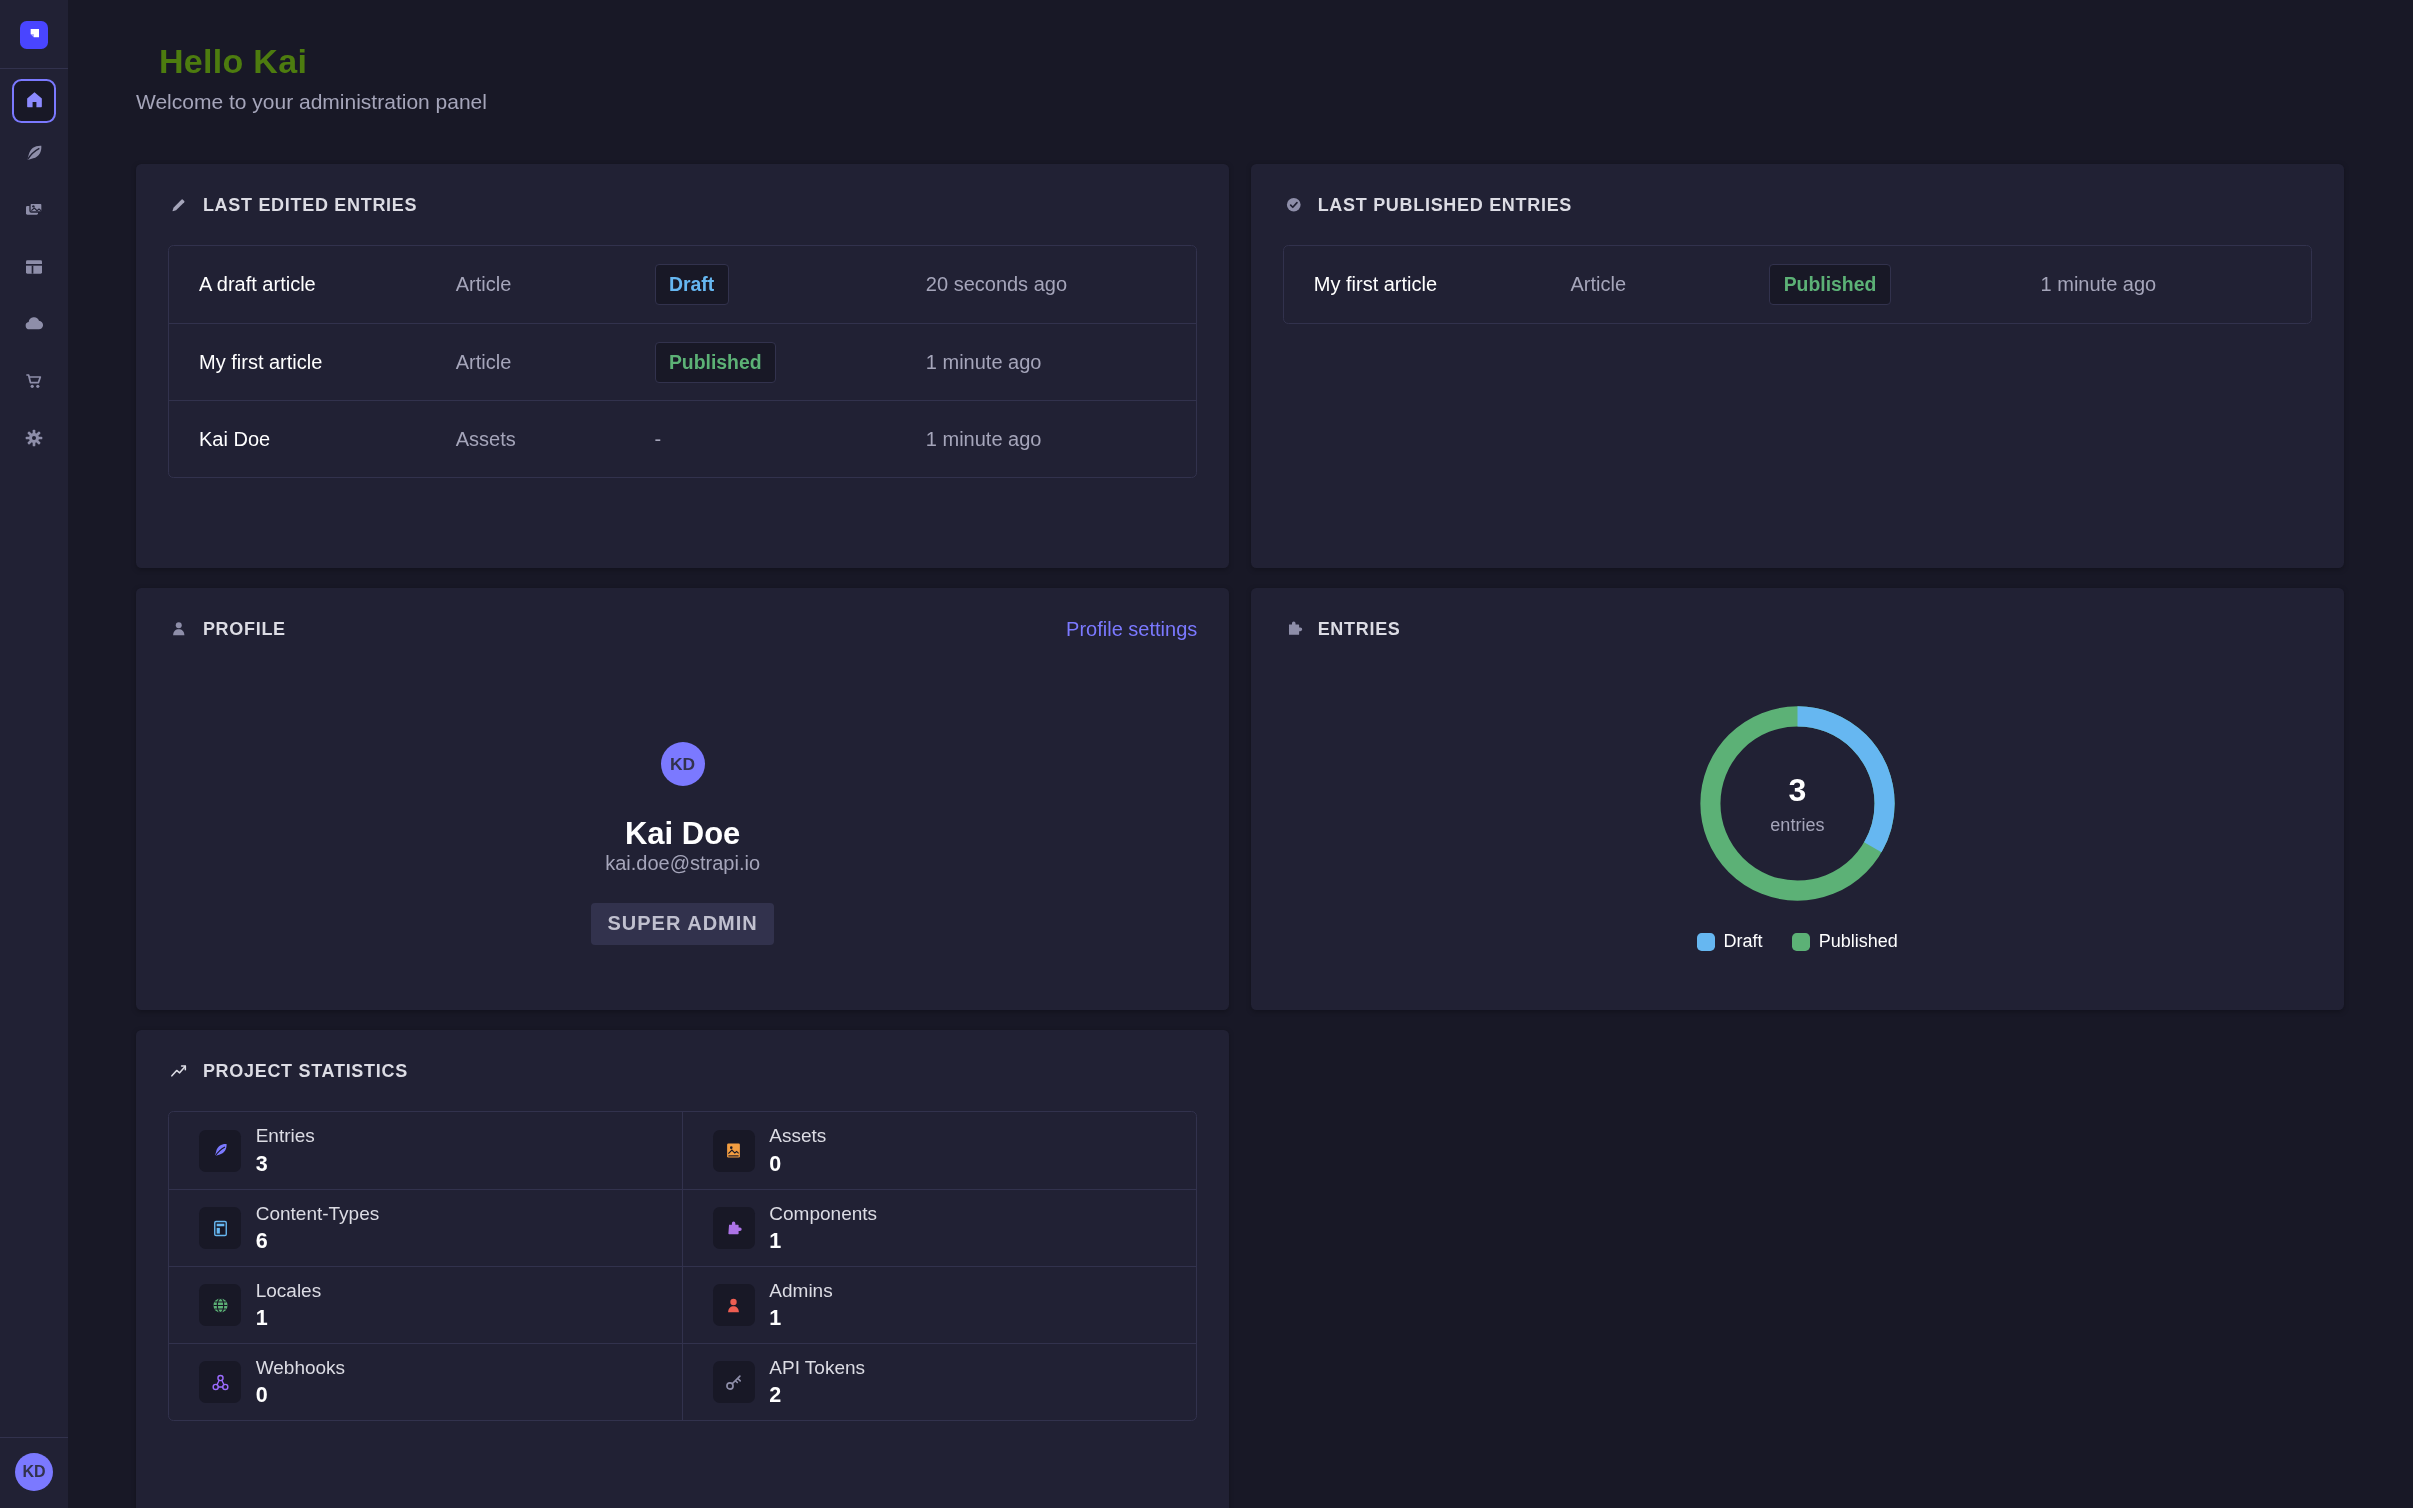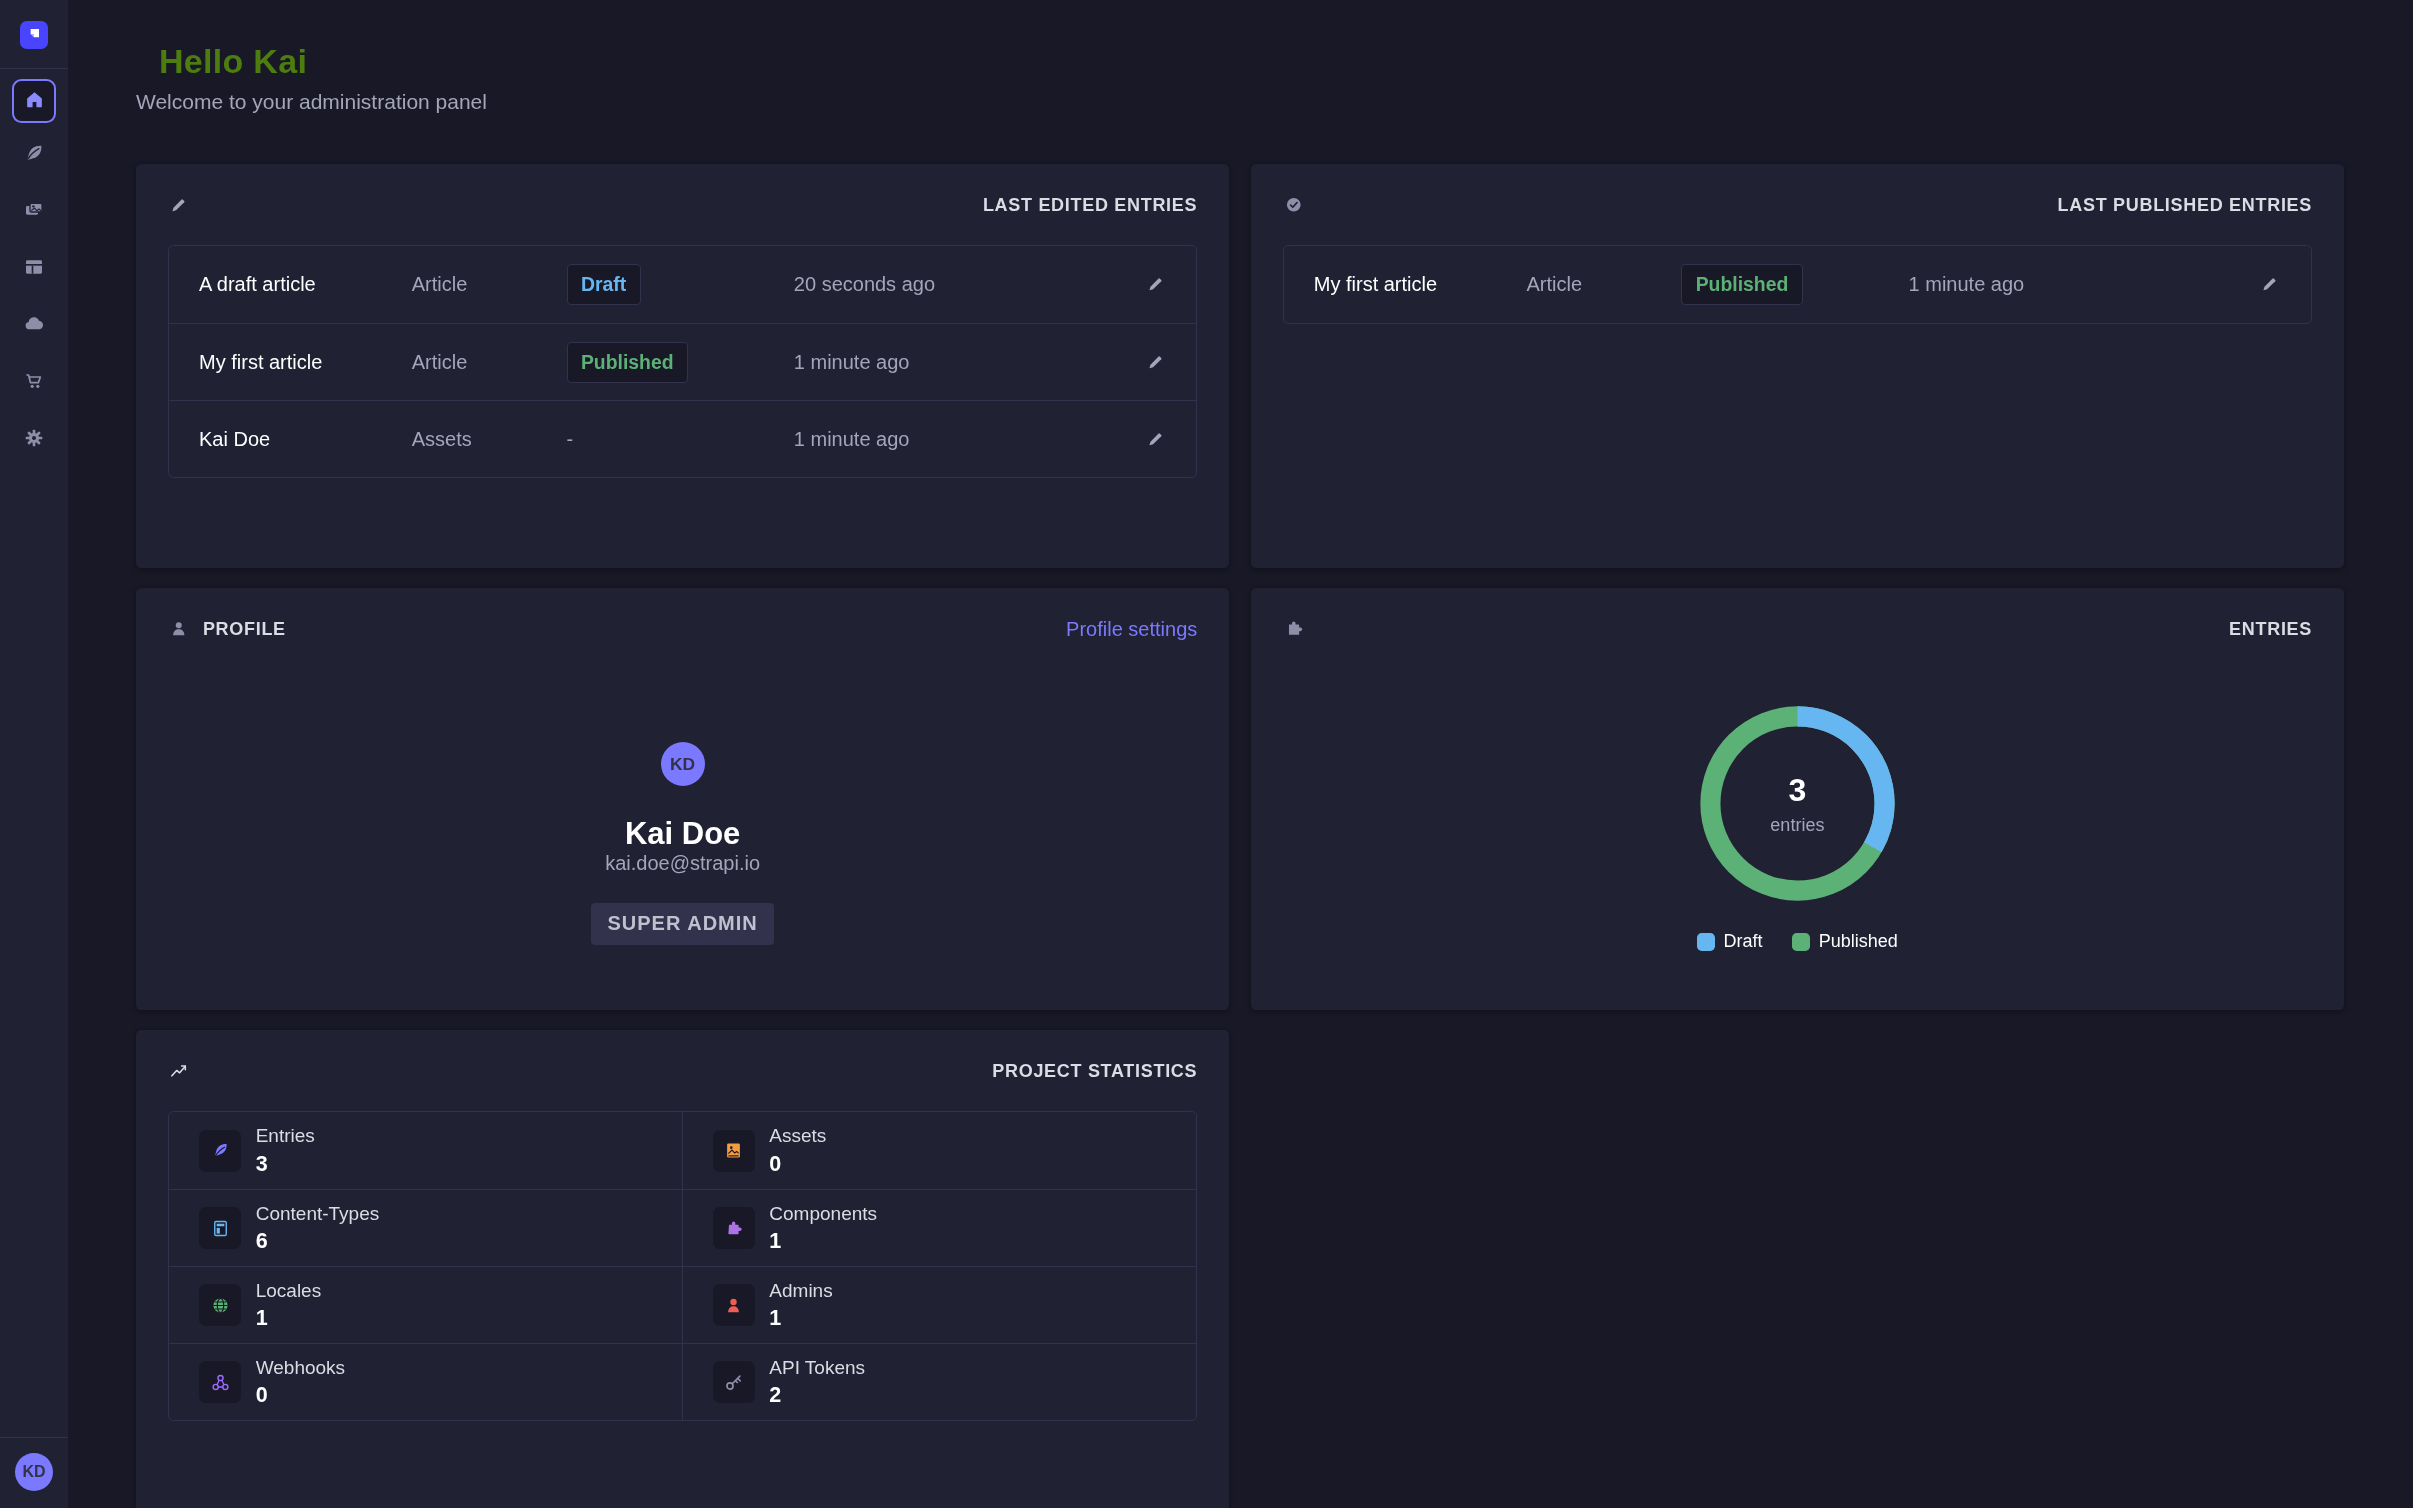--- a/index.html
+++ b/index.html
@@ -22,28 +22,28 @@
   
   .main { flex:1; padding:42px 69px 0 68px; }
   .page-title { color:#4d7c0f; font-size:34px; font-weight:bold; letter-spacing:0.3px;margin-left:23px; }
   .page-subtitle { color:#a5a5ba; font-size:21px; margin-top:9.4px; }
 
   .grid { display:grid; grid-template-columns:1fr 1fr; column-gap:21.5px; row-gap:20px; margin-top:50px; }
   .card { background:#212134; border-radius:5.4px; padding:29.5px 32px; box-shadow:0 1.3px 5.4px rgba(0,0,0,.25); overflow:hidden; }
   .card.h1 { height:404px; }
   .card.h2 { height:422px; }
   .card.h3 { height:492px; }
-  .card-head { display:flex; align-items:center; gap:13.4px;justify-content:space-between; }
+  .card-head { display:flex; align-items:center; gap:13.4px; }
   .card-head svg { width:21.5px; height:21.5px; flex-shrink:0; }
   .card-title { color:#dcdce4; font-size:18px; font-weight:bold; letter-spacing:0.7px; }
   .card-head .head-link { margin-left:auto; color:#7b79ff; font-size:20px; cursor:pointer; }
 
   
   .etable { margin-top:28px; border:0.7px solid #32324d; border-radius:5.4px; }
-  .erow { display:grid; grid-template-columns:22% 16% 23.5% 28.5% 10%; align-items:center; height:77px; padding:0 30px; }
+  .erow { display:grid; grid-template-columns:22% 16% 23.5% 28.5% 10%; align-items:center; height:77px; padding:0 30px;gap:44px; }
   .erow + .erow { border-top:0.7px solid #32324d; }
   .ename { color:#ffffff; font-size:20px; }
   .etype { color:#a5a5ba; font-size:20px; }
   .etime { color:#a5a5ba; font-size:20px; }
   .badge { display:inline-block; font-size:19.4px; font-weight:bold; background:#181826; border:0.7px solid #32324d; border-radius:4px; padding:8px 13.4px; }
   .badge.draft { color:#66b7f1; }
   .badge.published { color:#5cb176; }
   .status-plain { color:#a5a5ba; font-size:20px; }
   .ecell-status { justify-self:start; }
   .ecell-action { justify-self:end; cursor:pointer; }

